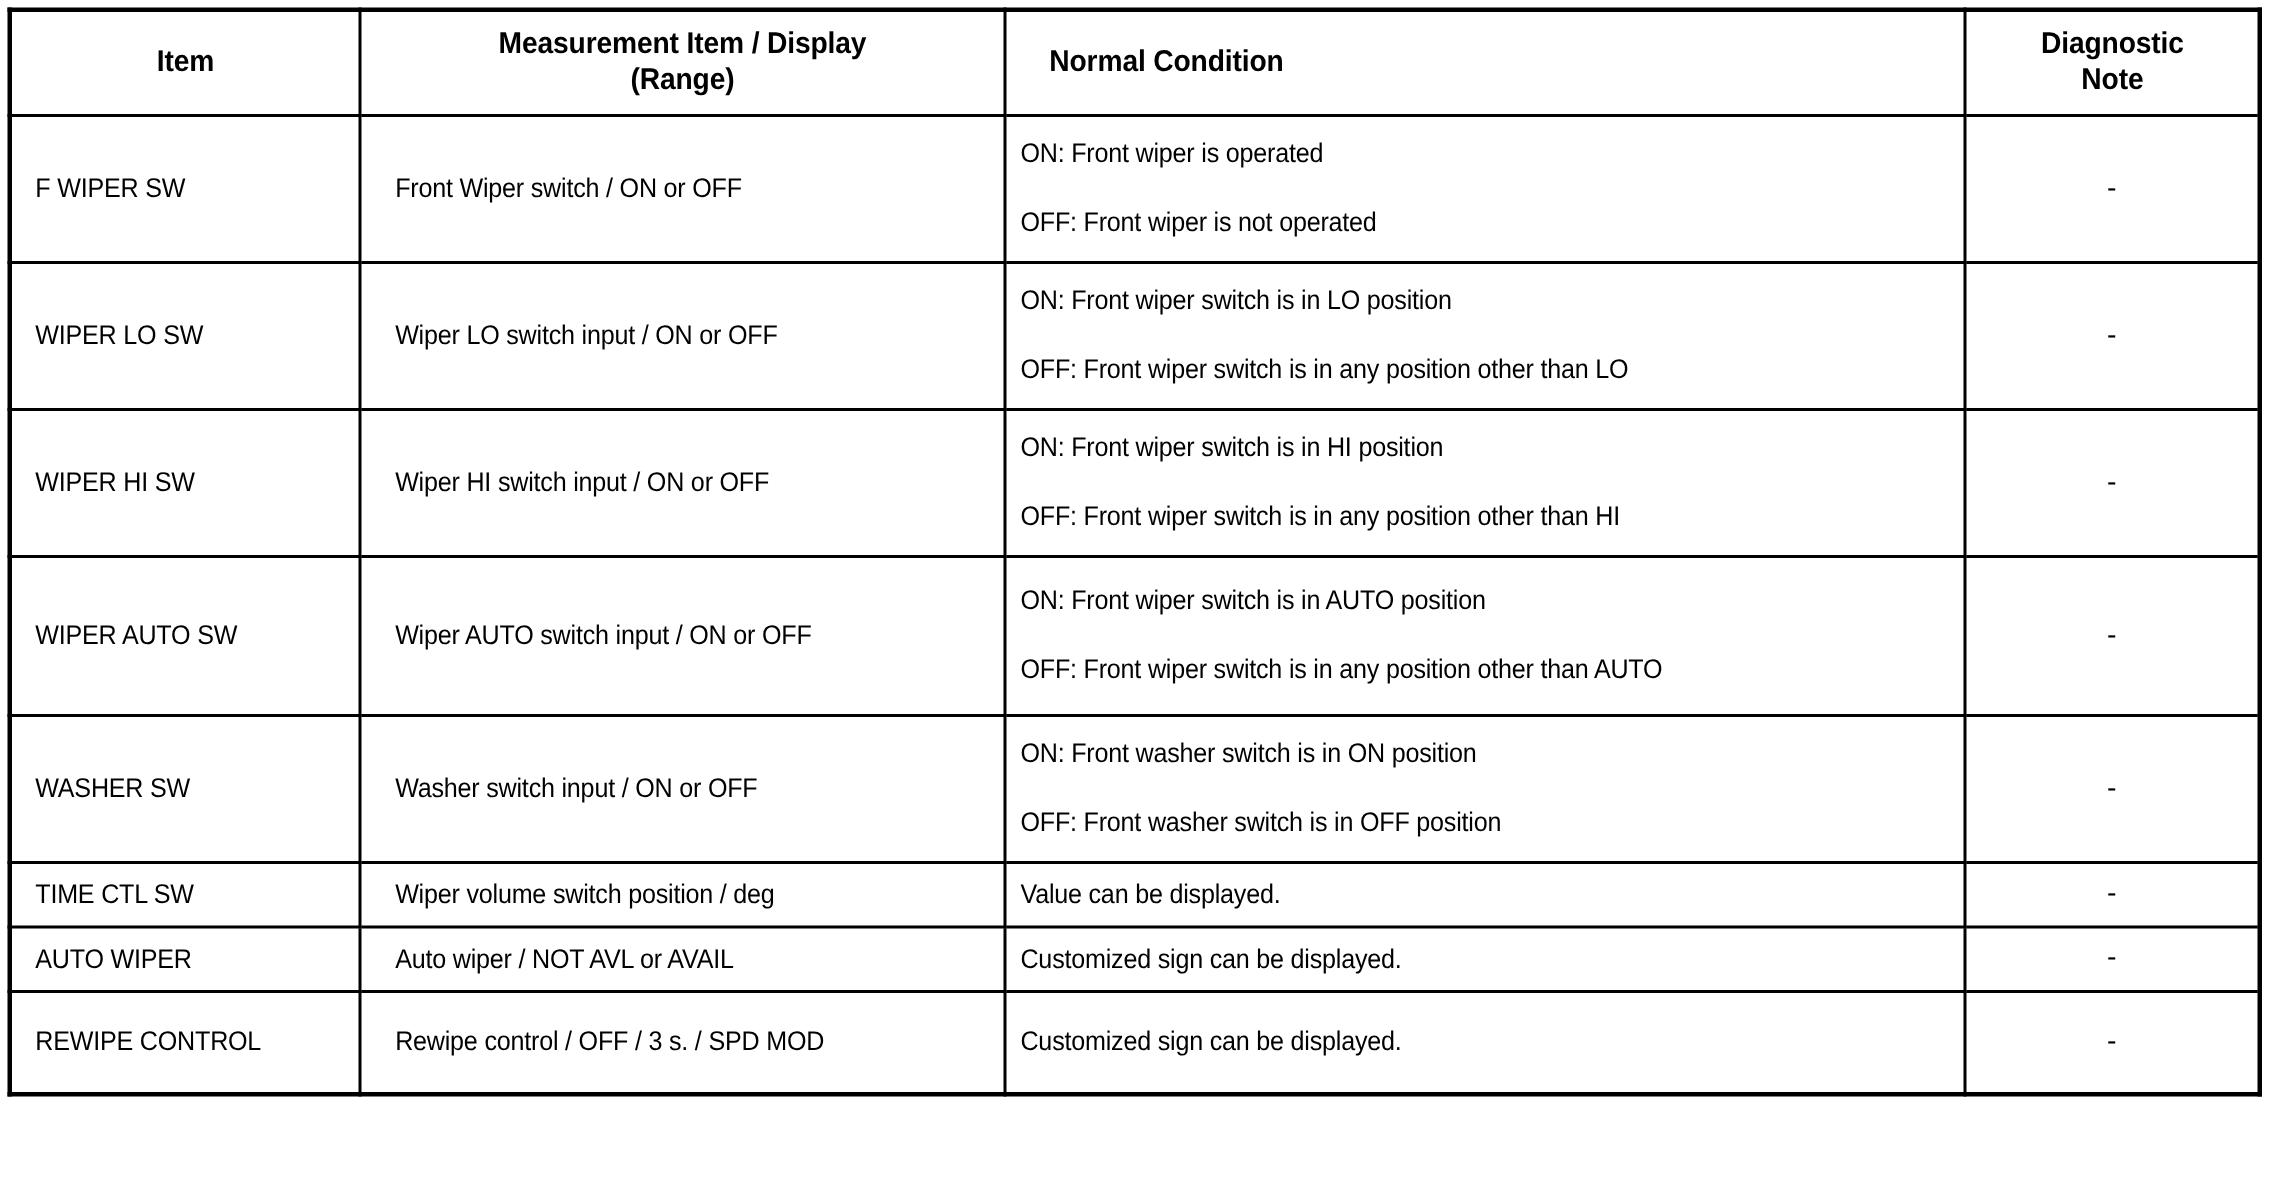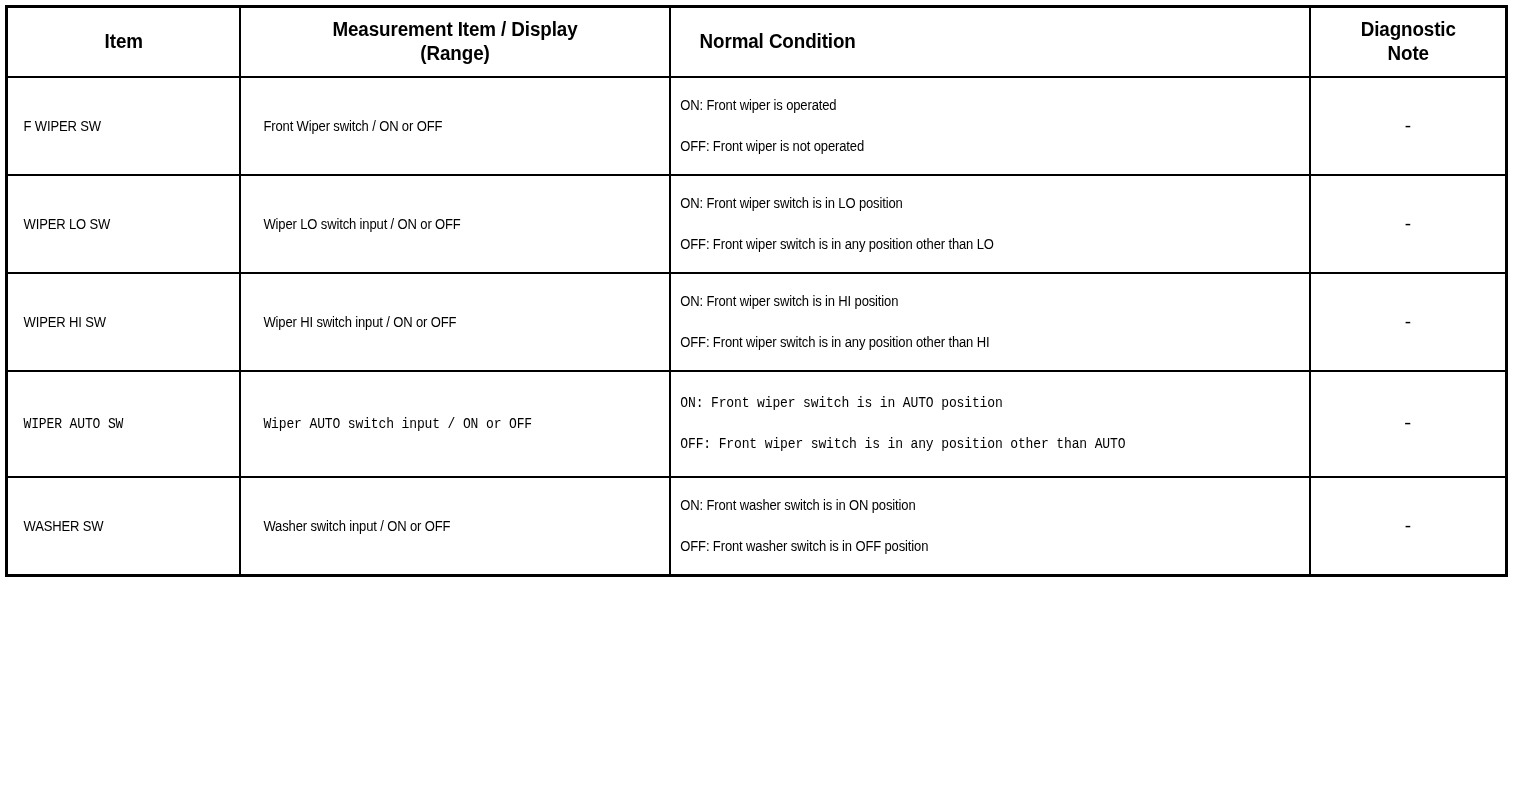--- a/index.html
+++ b/index.html
@@ -54,21 +54,21 @@
     height: 68px;
     letter-spacing: -0.1px;
     transform: scaleX(0.94);
   }
   thead th .hwrap { display: block; padding: 2px 6px; }
   th.h-norm { text-align: left; }
   th.h-norm .hwrap { padding-left: 10px; }
 
   
   td {
-    font-size: 14px;
+    font-size: 18px;
     line-height: 1.2;
   }
   td .cwrap {
     display: block;
     padding: 4px 8px;
     letter-spacing: -0.15px;
     transform: scaleX(0.93);
   }
   td.c1, td.c2 { text-align: left; }
   td.c1 .cwrap, td.c2 .cwrap { transform-origin: center center; }
@@ -76,21 +76,21 @@
   td.c3 .cwrap { padding-left: 10px; transform-origin: left center; }
   td.c4 { text-align: center; font-size: 19px; }
   td.c4 .cwrap { transform: none; }
 
   
   .cond { display: block; }
   .cond .line { display: block; }
   .cond .line.on { margin-bottom: 24px; }
 
   tr.tall td { height: 96px; }
-  tr.tall-auto td { height: 104px; font-family: Liberation Mono, monospace; }
+  tr.tall-auto td { height: 104px; }
   tr.short td { height: 41px; }
   tr.short2 td { height: 66px; }
 </style>
 </head>
 <body>
 
 <div class="page">
   <div class="table-wrap">
     <table class="dm">
       <colgroup>
@@ -206,20 +206,62 @@
               <span class="cwrap cond">
             <span class="line on">ON: Front washer switch is in ON position</span>
             <span class="line off">OFF: Front washer switch is in OFF position</span>
           </span>
             </td>
           <td class="c4">
               <span class="cwrap">-</span>
             </td>
         </tr>
 
-
-
-
+        <tr class="short">
+          <td class="c1">
+              <span class="cwrap">TIME CTL SW</span>
+            </td>
+          <td class="c2">
+              <span class="cwrap">Wiper volume switch position / deg</span>
+            </td>
+          <td class="c3">
+              <span class="cwrap">Value can be displayed.</span>
+            </td>
+          <td class="c4">
+              <span class="cwrap">-</span>
+            </td>
+        </tr>
+
+
+        <tr class="short">
+          <td class="c1">
+              <span class="cwrap">AUTO WIPER</span>
+            </td>
+          <td class="c2">
+              <span class="cwrap">Auto wiper / NOT AVL or AVAIL</span>
+            </td>
+          <td class="c3">
+              <span class="cwrap">Customized sign can be displayed.</span>
+            </td>
+          <td class="c4">
+              <span class="cwrap">-</span>
+            </td>
+        </tr>
+
+        <tr class="short2">
+          <td class="c1">
+              <span class="cwrap">REWIPE CONTROL</span>
+            </td>
+          <td class="c2">
+              <span class="cwrap">Rewipe control / OFF / 3 s. / SPD MOD</span>
+            </td>
+          <td class="c3">
+              <span class="cwrap">Customized sign can be displayed.</span>
+            </td>
+          <td class="c4">
+              <span class="cwrap">-</span>
+            </td>
+        </tr>
 
       </tbody>
     </table>
   </div>
 </div>
 
 </body></html>

